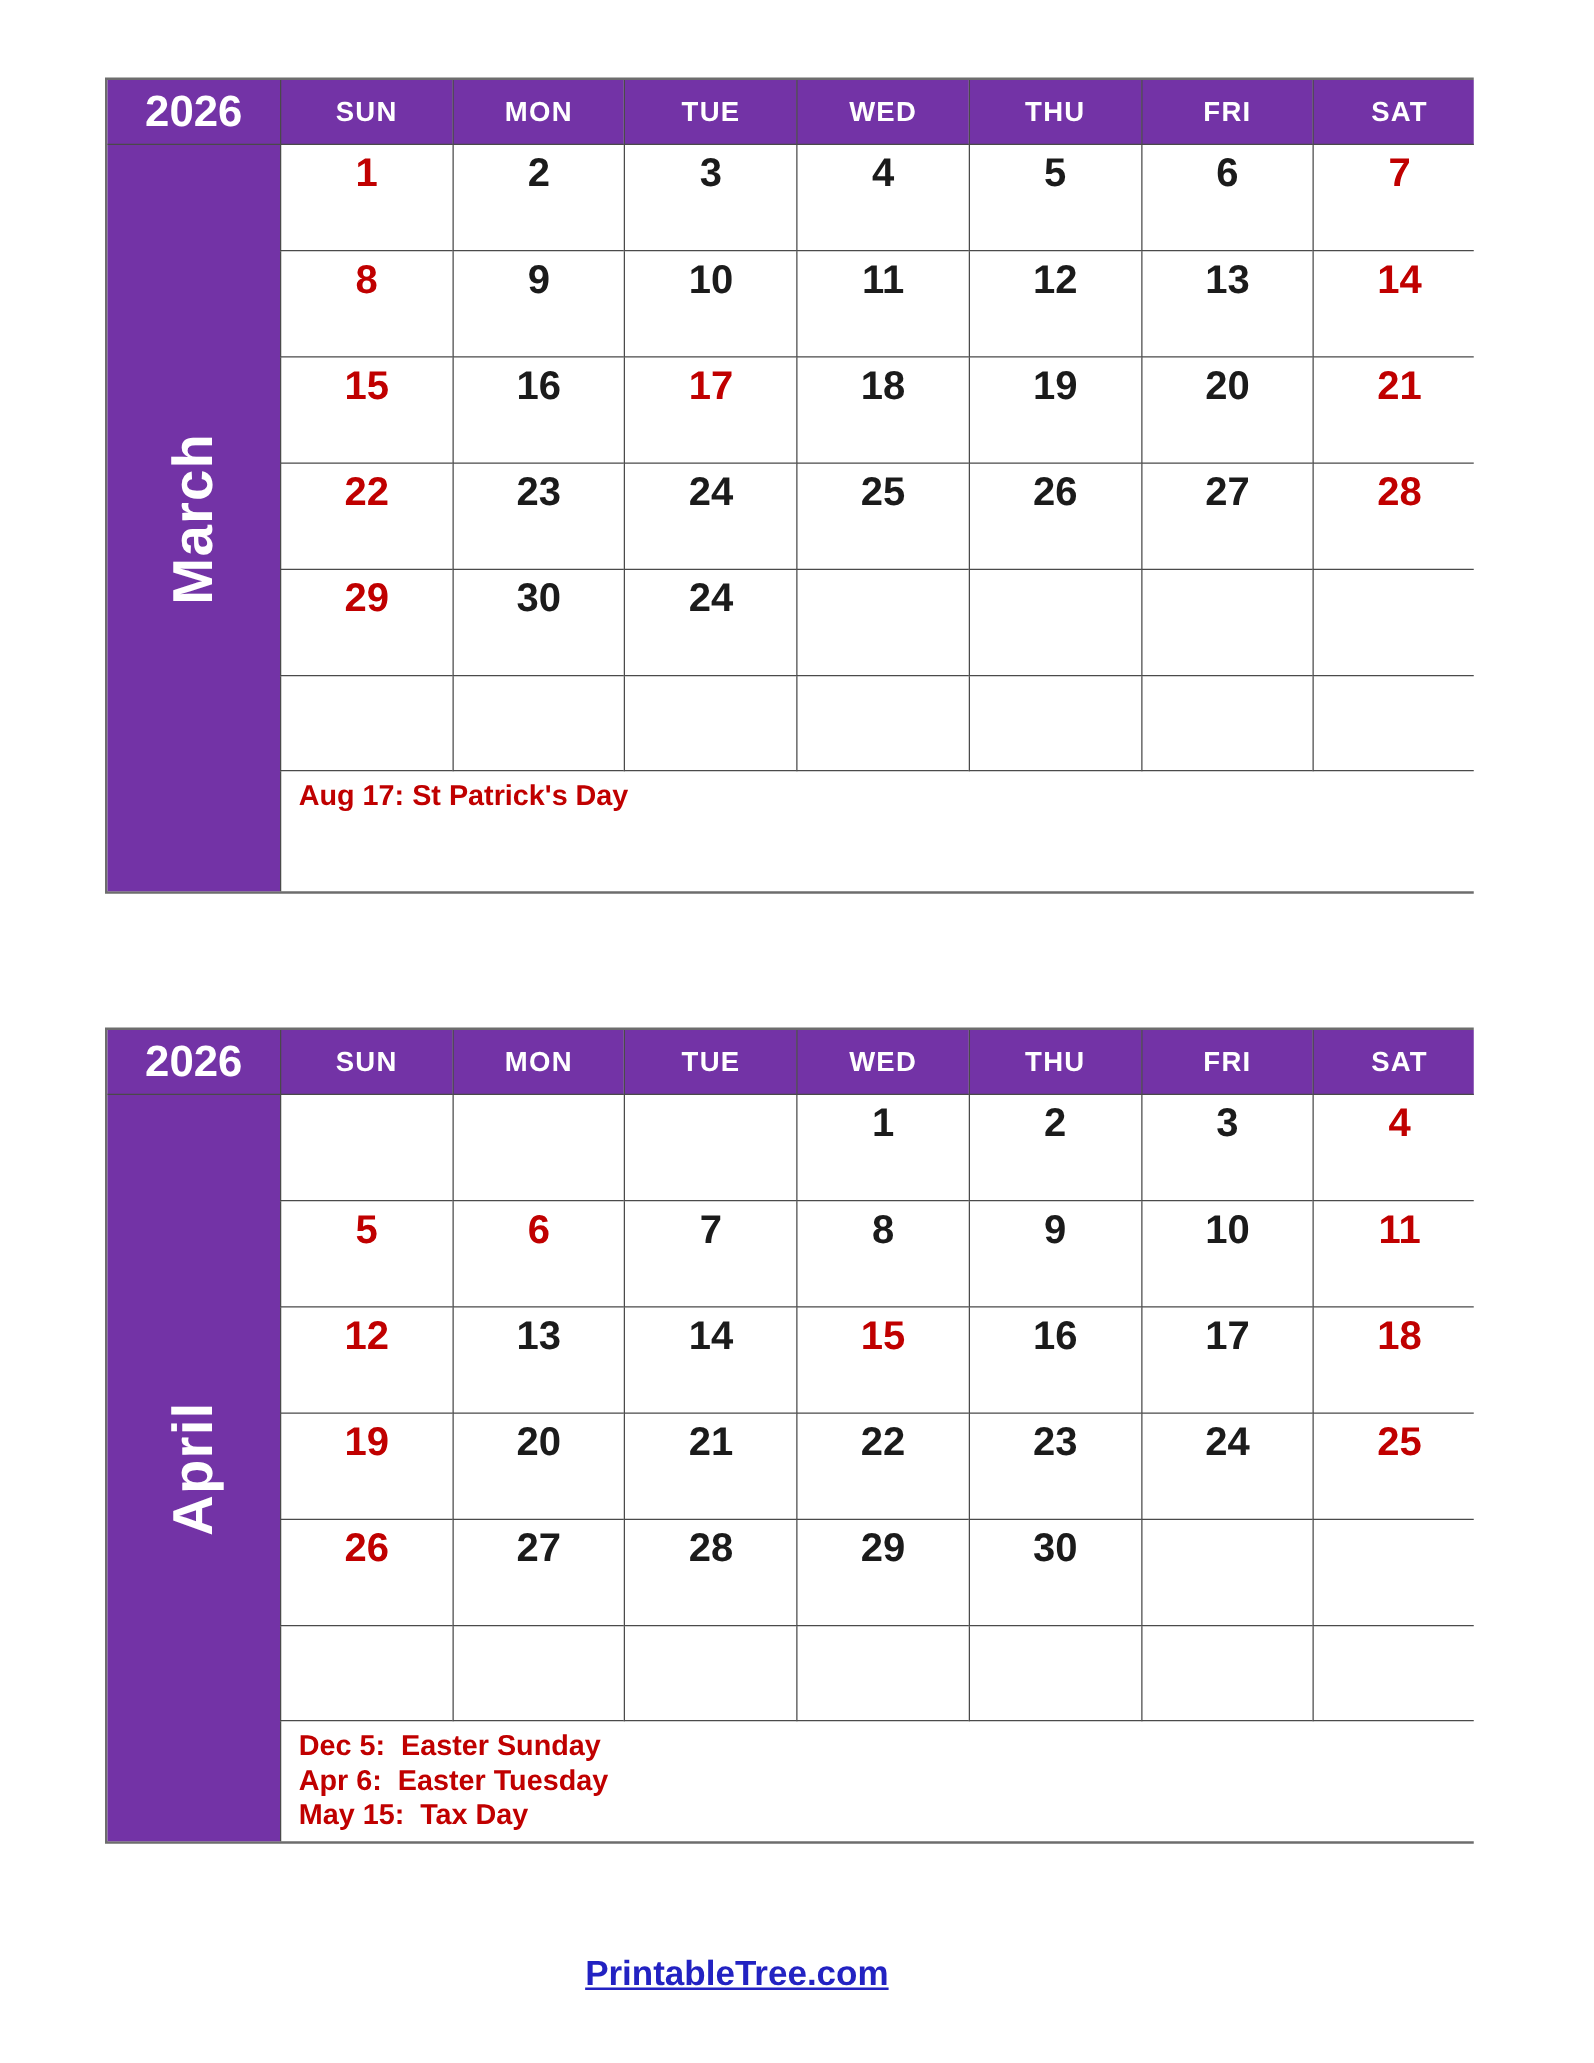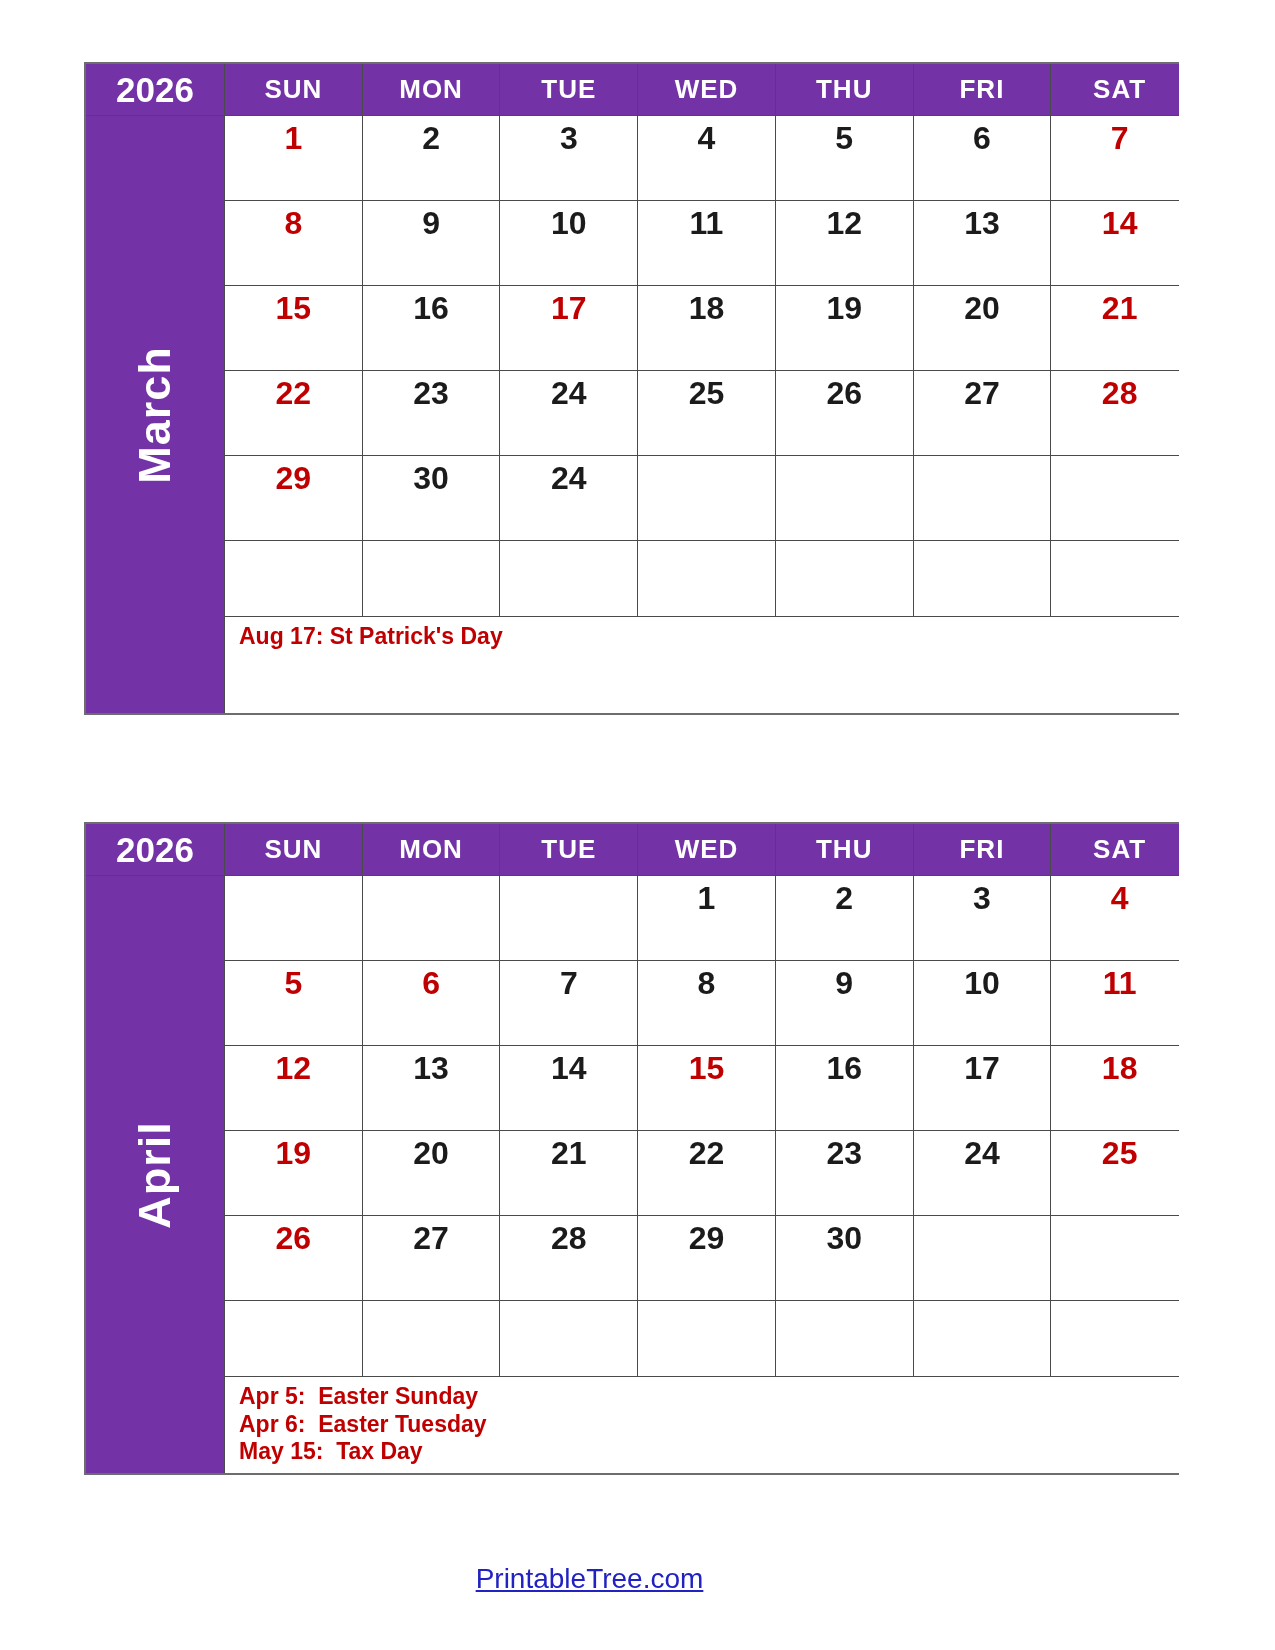--- a/index.html
+++ b/index.html
@@ -39,21 +39,21 @@
     display:flex;align-items:center;justify-content:center;
     font-size:35px;font-weight:bold;
     border-bottom:1px solid var(--line);
     box-sizing:border-box;
   }
   .day-header{
     grid-row:1;
     background:var(--purple);
     color:#ffffff;
     display:flex;align-items:center;justify-content:center;
-    font-size:26px;font-weight:bold;letter-spacing:1px;
+    font-size:22px;font-weight:bold;letter-spacing:1px;
     border-left:1px solid var(--line);
     border-bottom:1px solid var(--line);
     box-sizing:border-box;
   }
   .month-cell{
     grid-column:1;grid-row:2/9;
     background:var(--purple);
     display:flex;align-items:center;justify-content:center;
     overflow:hidden;
   }
@@ -94,21 +94,21 @@
     position:absolute;
     top:1563px;
     left:0;
     width:100%;
     text-align:center;
   }
   .footer a{
     color:var(--link_blue);
     font-size:28px;
     text-decoration:underline;
-    font-weight:normal;
+    font-weight:bold;
   }
 </style>
 </head>
 <body>
 
 <div class="page">
 
   <div class="calendar cal-march">
     <div class="year-cell">2026</div>
     <div class="day-header">SUN</div>
@@ -175,21 +175,21 @@
     <div class="day-header">MON</div>
     <div class="day-header">TUE</div>
     <div class="day-header">WED</div>
     <div class="day-header">THU</div>
     <div class="day-header">FRI</div>
     <div class="day-header">SAT</div>
     <div class="month-cell">
       <span class="month-text">April</span>
     </div>
     <div class="holiday-cell">
-        <div class="holiday-line">Apr 5:  Easter Sunday</div>
+        <div class="holiday-line">Dec 5:  Easter Sunday</div>
         <div class="holiday-line">Apr 6:  Easter Tuesday</div>
         <div class="holiday-line">May 15:  Tax Day</div>
       </div>
 
   <div class="date-cell" style="grid-area: 2 / 2;"></div>
       <div class="date-cell" style="grid-area: 2 / 3;"></div>
       <div class="date-cell" style="grid-area: 2 / 4;"></div>
       <div class="date-cell" style="grid-area: 2 / 5;">1</div>
       <div class="date-cell" style="grid-area: 2 / 6;">2</div>
       <div class="date-cell" style="grid-area: 2 / 7;">3</div>

